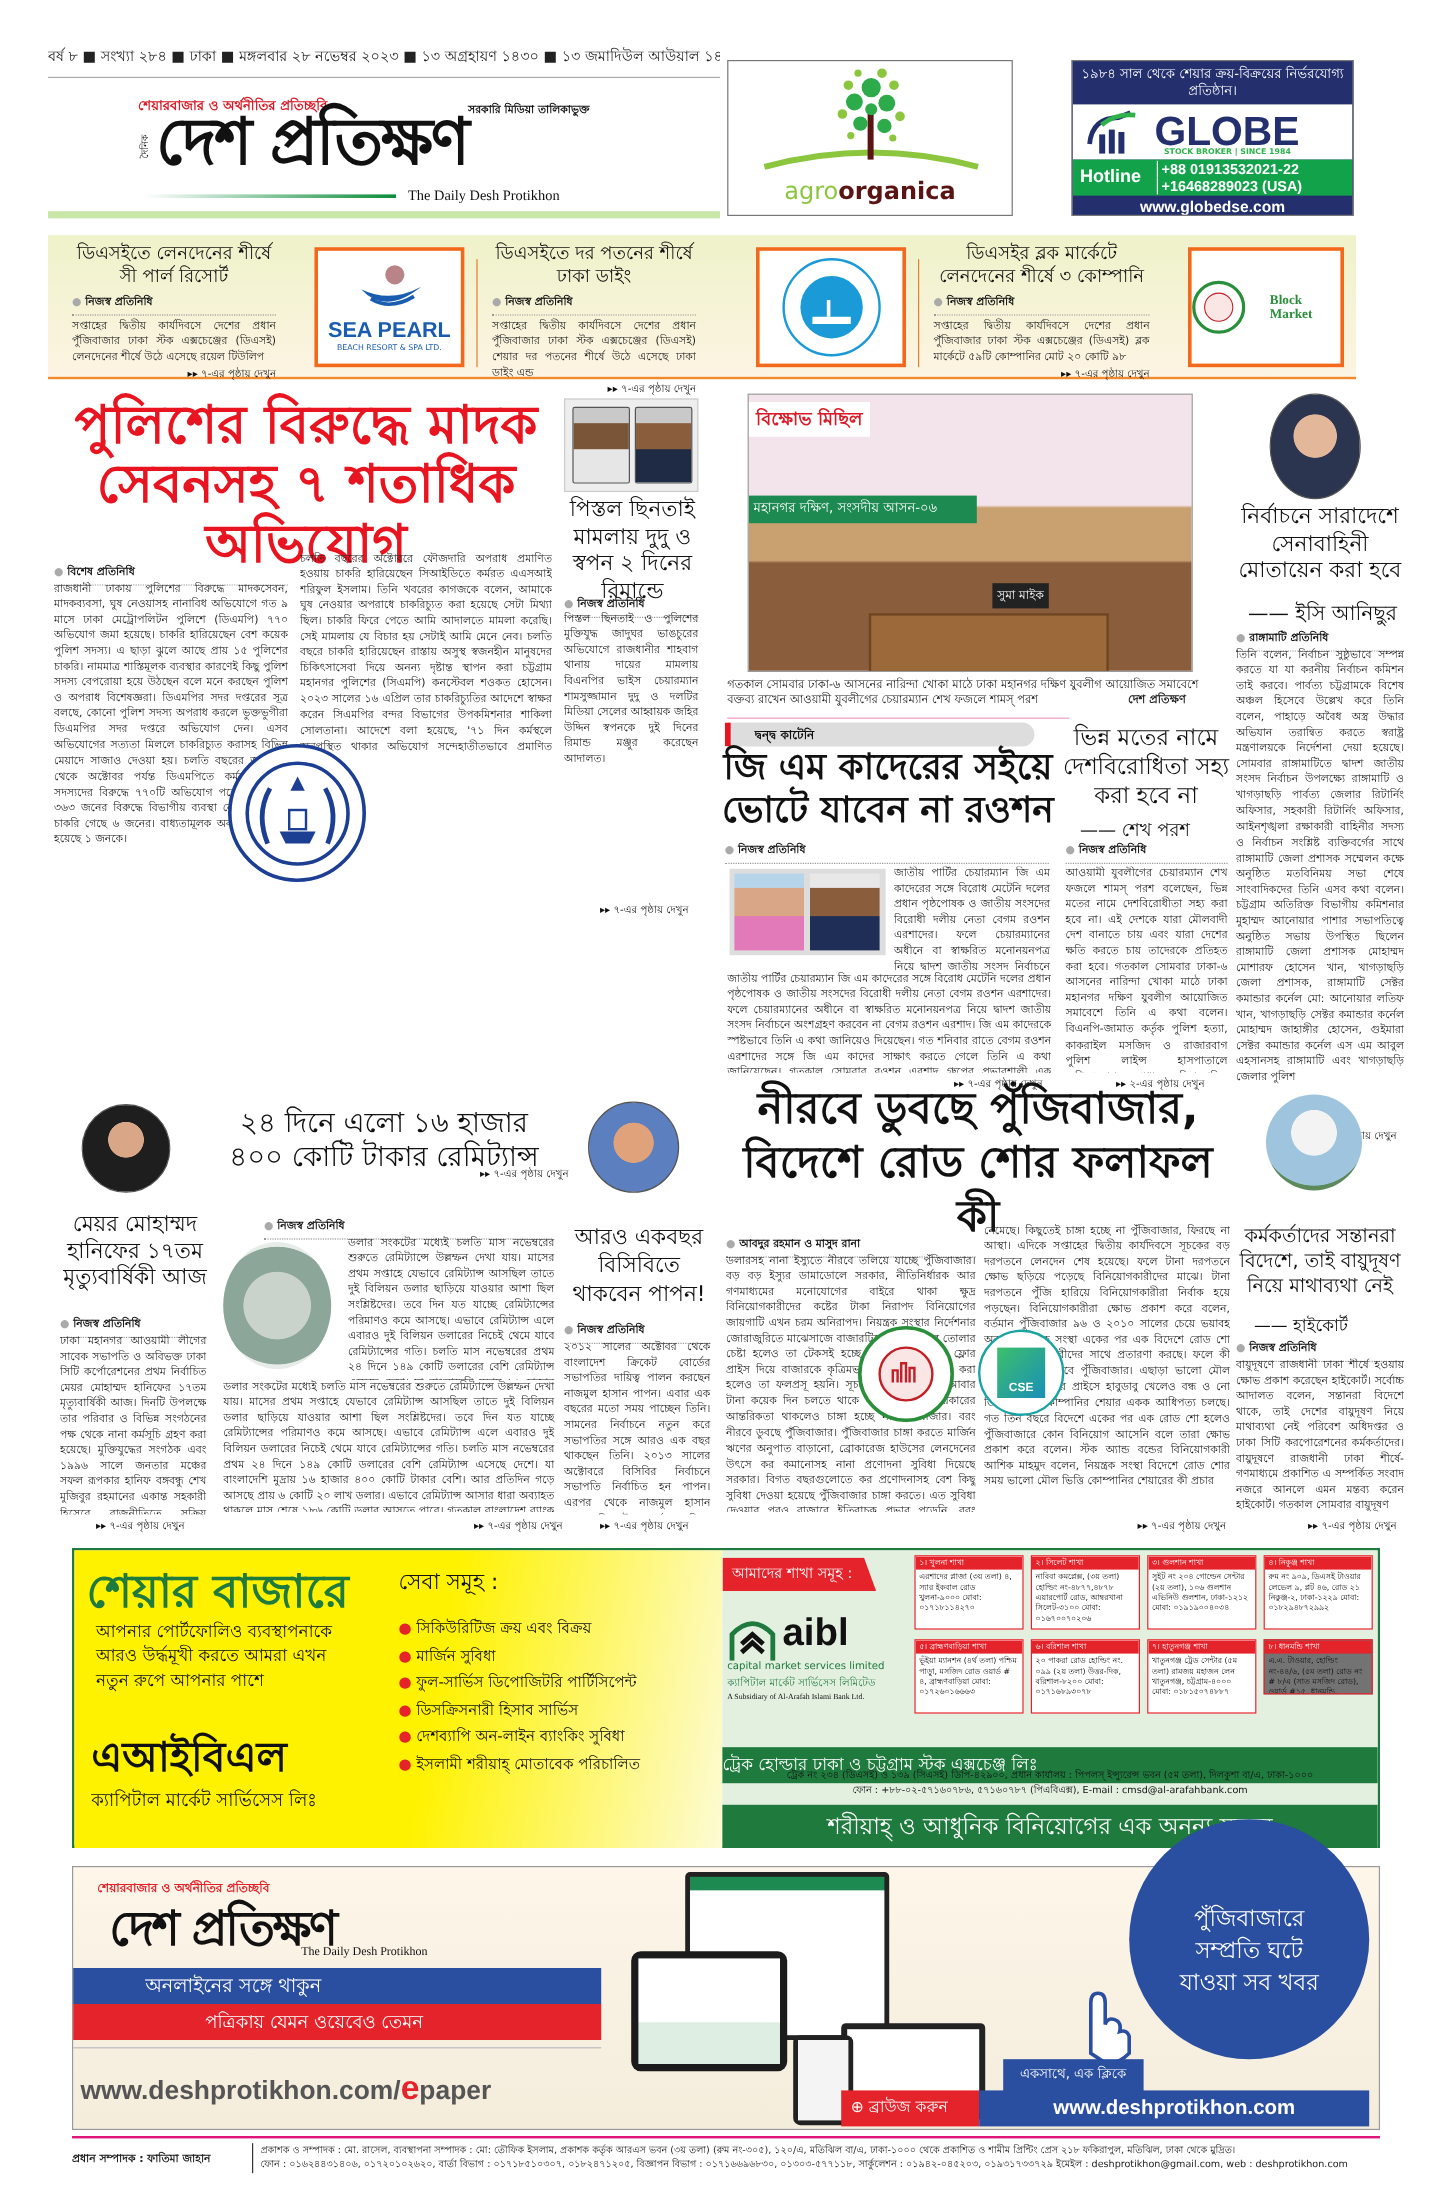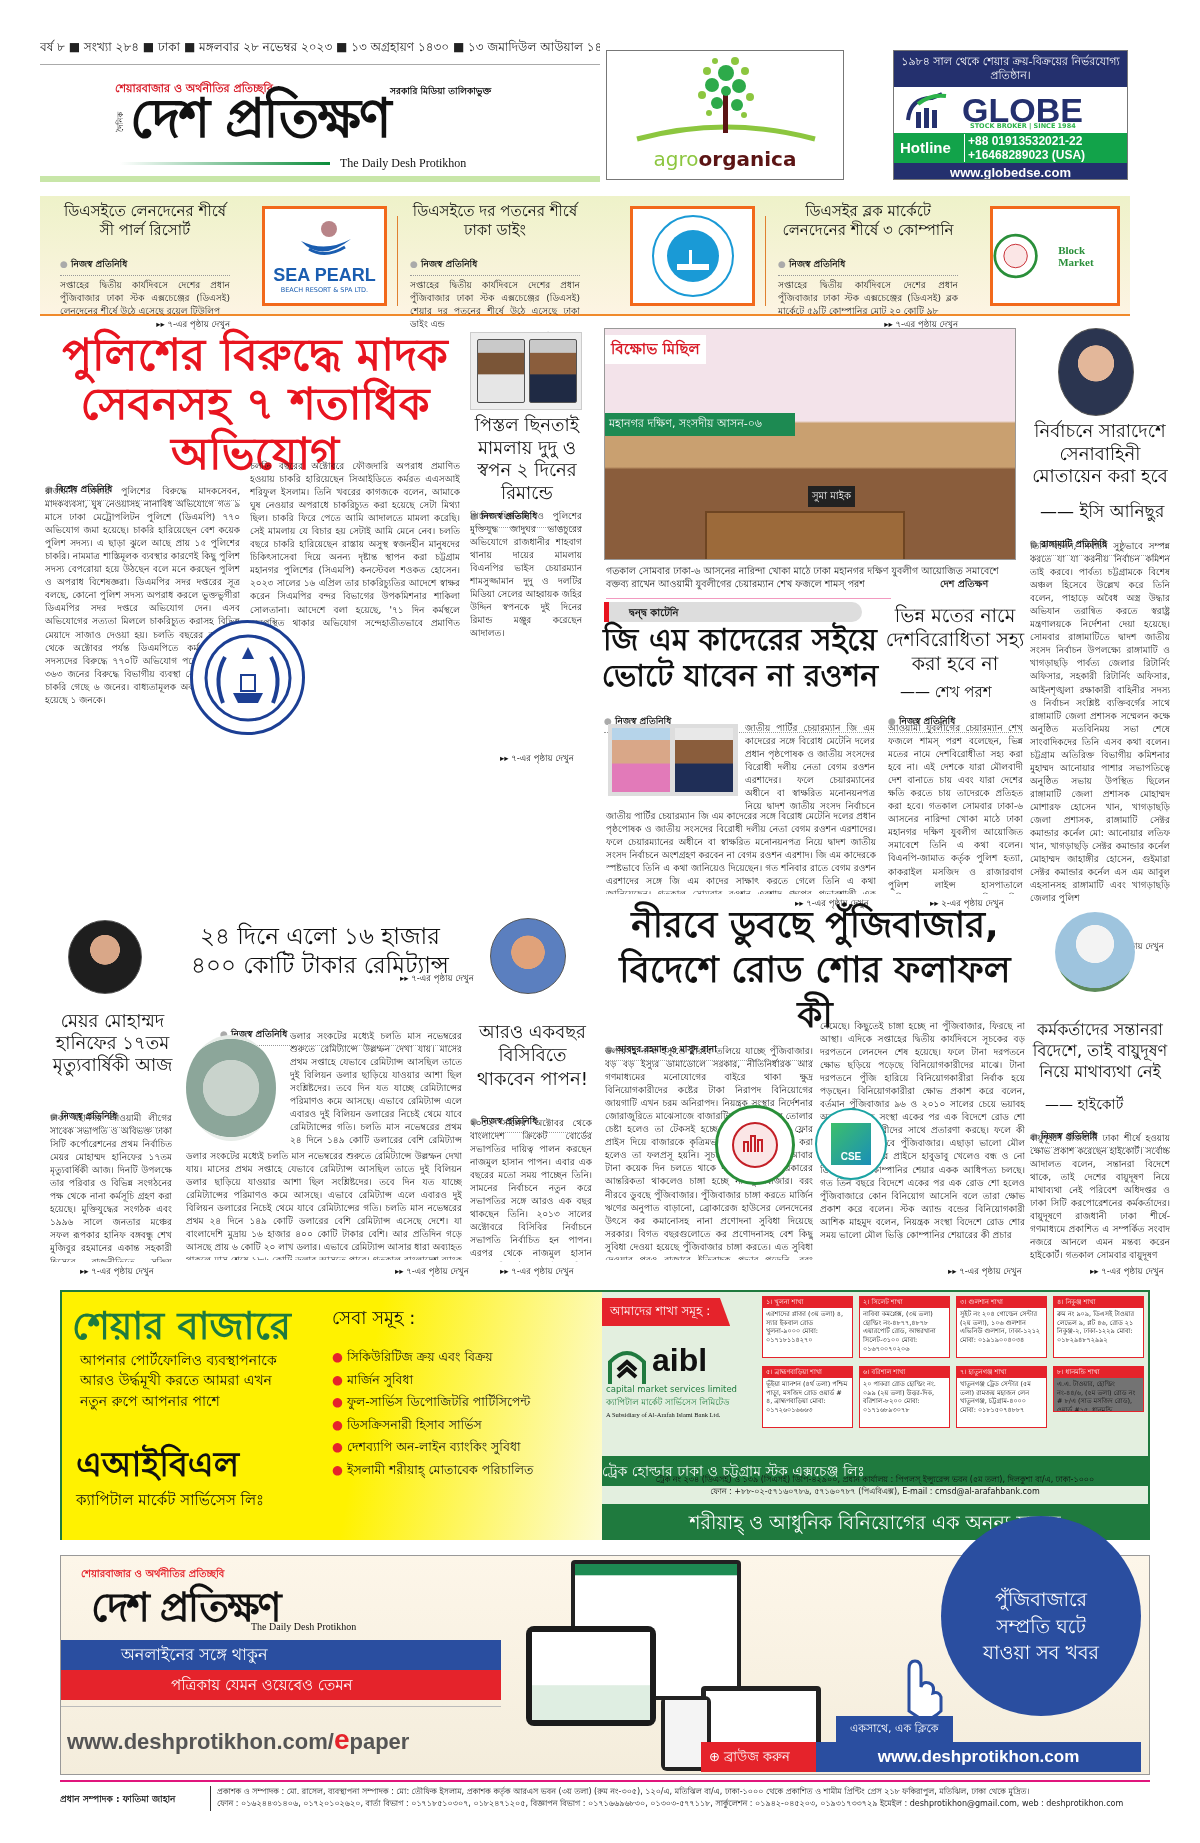--- a/index.html
+++ b/index.html
@@ -11,21 +11,21 @@
 .tagline-gov{position:absolute;left:350px;top:8px;font-size:9px;font-weight:bold}
 .logo-main{position:absolute;left:70px;top:16px;font-size:54px;font-weight:900;letter-spacing:-2px;line-height:1}
 .logo-eng{position:absolute;left:300px;top:80px;font-family:"Liberation Serif",serif;font-size:12px}
 .logo-line{position:absolute;left:80px;top:86px;width:210px;height:3px;background:linear-gradient(90deg,#fff,#0a8c3a)}
 .greenbar{left:40px;top:176px;width:560px;height:6px;background:#c8e6a8}
 .ad-agro{left:606px;top:50px;width:238px;height:130px;border:1px solid #777;background:#fff}
 .ad-globe{left:893px;top:50px;width:235px;height:130px;border:1px solid #777;background:#24306e;color:#fff;overflow:hidden}
 .strip{left:40px;top:196px;width:1090px;height:120px;background:linear-gradient(180deg,#eef2c9,#fdf4e3);border-bottom:2px solid #f08a2c}
 .strip-item{position:absolute;top:6px}
 .strip-h{font-size:15px;text-align:center;line-height:1.25}
-.byline{font-size:9px;font-weight:bold;margin-top:17px;padding-bottom:3px;border-bottom:1px dotted #999}
+.byline{font-size:9px;font-weight:bold;margin-top:4px;padding-bottom:3px;border-bottom:1px dotted #999}
 .byline:before{content:"● ";color:#aaa}
 .body-txt{font-size:9px;line-height:1.45;text-align:justify;color:#222}
 .more{font-size:8.5px;white-space:nowrap}
 .logo-box{position:absolute;top:10px;border:3px solid #f2691b;background:#fff;display:flex;align-items:center;justify-content:center;flex-direction:column}
 .vsep{position:absolute;top:20px;width:1px;height:90px;background:#e08030}
 .lead-h{left:45px;top:330px;width:420px;color:#e8141f;font-size:44px;font-weight:bold;text-align:center;line-height:1.12}
 .col{position:absolute;font-size:9px;line-height:1.45;text-align:justify;color:#222}
 .photo{position:absolute;background:linear-gradient(135deg,#b27a4c,#d6a46c 40%,#7c5232);border:1px solid #999}
 .headline{position:absolute;text-align:center;line-height:1.25}
 .caption{font-size:9.5px;line-height:1.4;color:#222}
@@ -168,21 +168,21 @@
   <div class="circle" style="left:6px;top:6px;width:48px;height:64px;border-radius:2px;background:linear-gradient(#c9c9c9 0 20%,#7a5537 21% 55%,#e6e6e6 56%)"></div>
   <div class="circle" style="left:58px;top:6px;width:48px;height:64px;border-radius:2px;background:linear-gradient(#c9c9c9 0 20%,#8a5d3c 21% 55%,#1f2a44 56%)"></div>
 </div>
 <div class="headline" style="left:466px;top:414px;width:122px;font-size:18px">পিস্তল ছিনতাই মামলায় দুদু ও স্বপন ২ দিনের রিমান্ডে</div>
 <div class="abs" style="left:470px;top:492px;width:112px">
     <div class="byline">নিজস্ব প্রতিনিধি</div>
   </div>
 <div class="col" style="left:470px;top:510px;width:112px;height:240px;overflow:hidden">পিস্তল ছিনতাই ও পুলিশের মুক্তিযুদ্ধ জাদুঘর ভাঙচুরের অভিযোগে রাজধানীর শাহবাগ থানায় দায়ের মামলায় বিএনপির ভাইস চেয়ারম্যান শামসুজ্জামান দুদু ও দলটির মিডিয়া সেলের আহ্বায়ক জহির উদ্দিন স্বপনকে দুই দিনের রিমান্ড মঞ্জুর করেছেন আদালত।</div>
 <div class="abs more" style="left:500px;top:752px">▸▸ ৭-এর পৃষ্ঠায় দেখুন</div>
 
-<div class="photo abs" style="left:604px;top:328px;width:412px;height:232px;overflow:hidden;background:linear-gradient(180deg,#f3e3ea 0 40%,#c9a070 41% 60%,#8a5d3c 61% 100%)">
+<div class="photo abs" style="left:623px;top:328px;width:371px;height:232px;overflow:hidden;background:linear-gradient(180deg,#f3e3ea 0 40%,#c9a070 41% 60%,#8a5d3c 61% 100%)">
   <div style="position:absolute;left:0;top:6px;background:#fff;color:#d81b27;font-weight:bold;font-size:15px;padding:2px 6px">বিক্ষোভ মিছিল</div>
   <div style="position:absolute;left:0;top:84px;width:190px;background:#1d8a52;color:#fff;font-size:11px;padding:2px 4px">মহানগর দক্ষিণ, সংসদীয় আসন-০৬</div>
   <div style="position:absolute;left:100px;top:182px;width:200px;height:50px;background:#9c6a3a;border:2px solid #6e4522"></div>
   <div style="position:absolute;left:203px;top:157px;background:#222;color:#fff;font-size:10px;padding:2px 4px">সুমা মাইক</div>
 </div>
 <div class="abs caption" style="left:606px;top:564px;width:412px">গতকাল সোমবার ঢাকা-৬ আসনের নারিন্দা খোকা মাঠে ঢাকা মহানগর দক্ষিণ যুবলীগ আয়োজিত সমাবেশে বক্তব্য রাখেন আওয়ামী যুবলীগের চেয়ারম্যান শেখ ফজলে শামস্ পরশ</div>
 <div class="abs caption" style="left:940px;top:577px;font-weight:bold">দেশ প্রতিক্ষণ</div>
 <div class="abs" style="left:606px;top:598px;width:285px;height:1px;background:#f29ac0"></div>
 
 <div class="circle" style="left:1058px;top:328px;width:76px;height:88px"></div>

